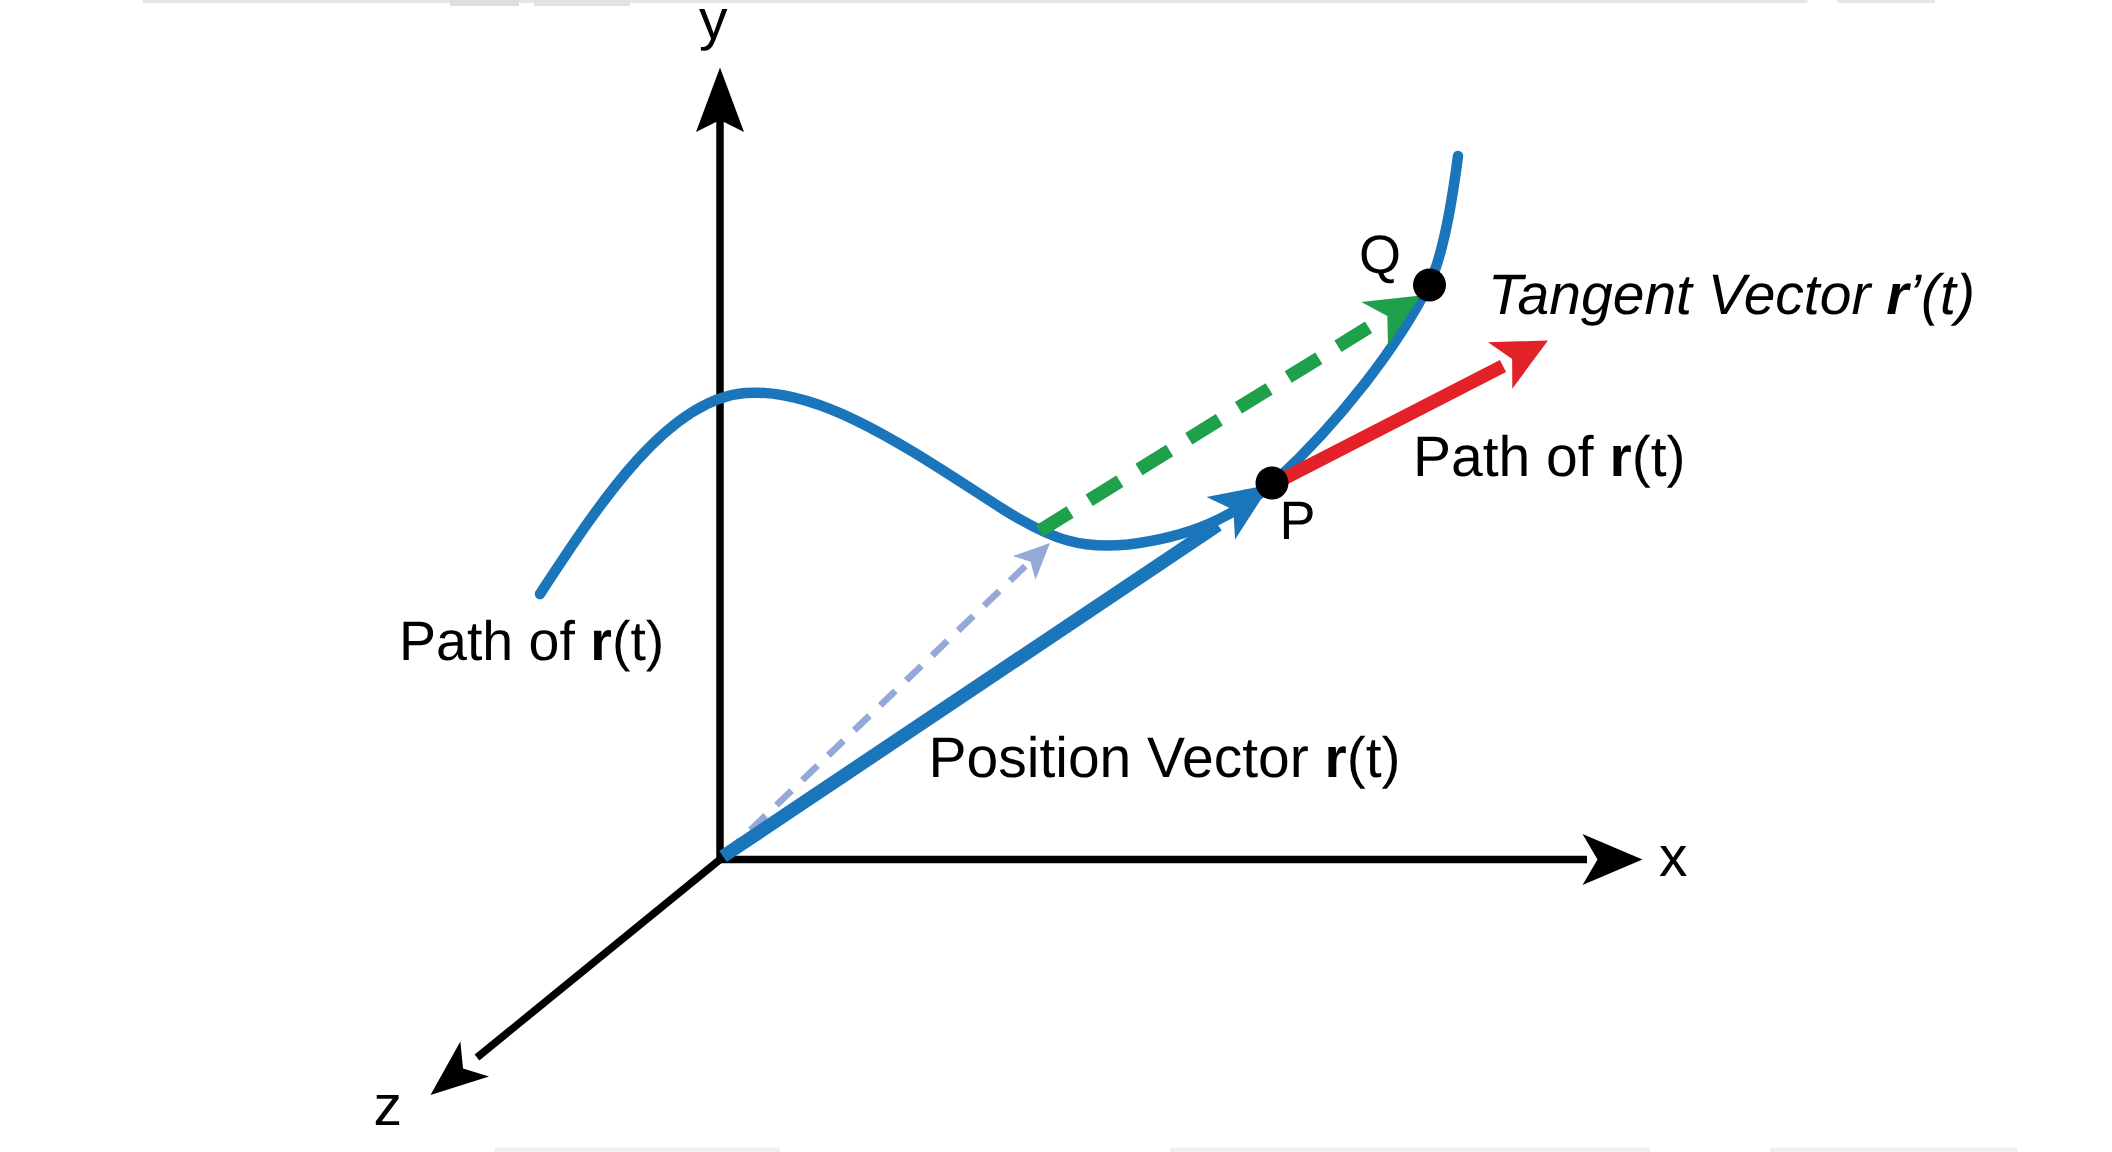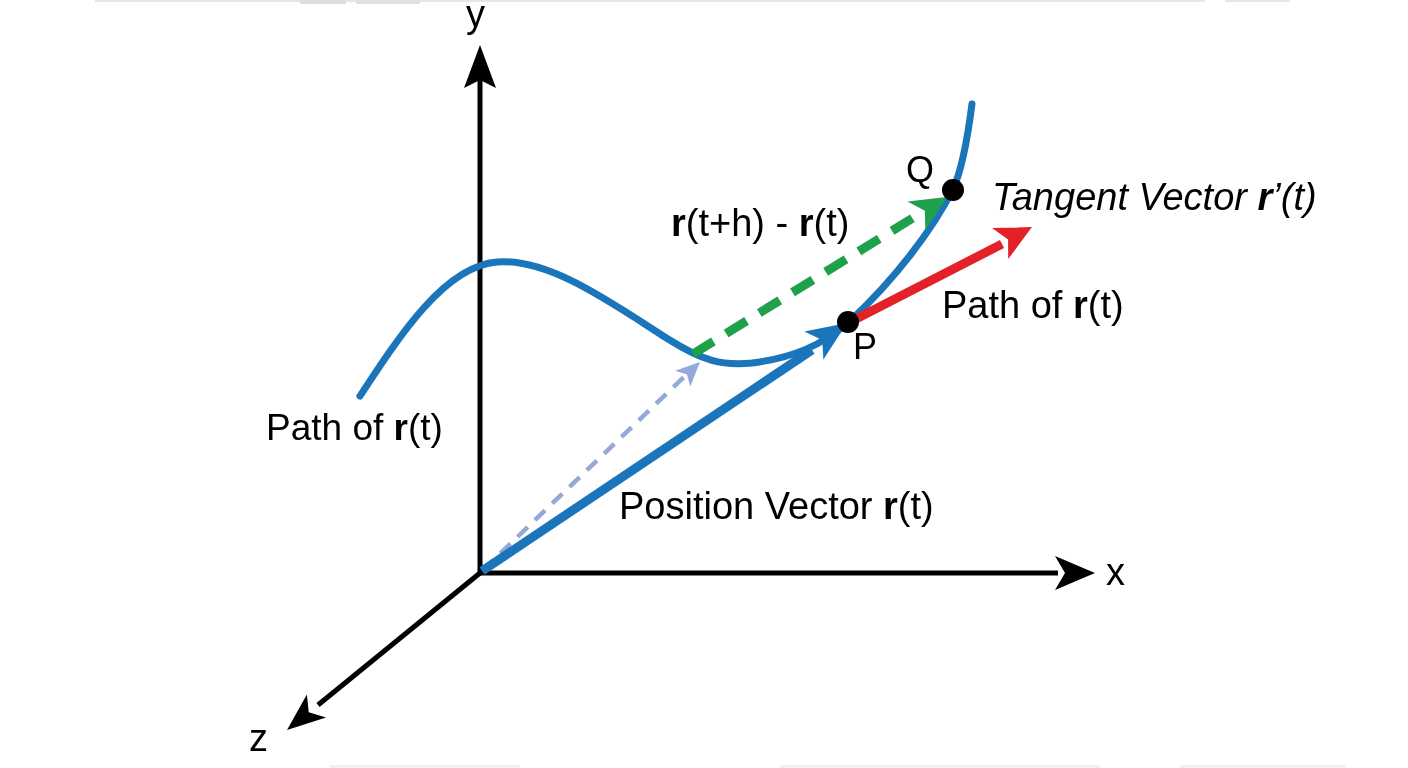--- a/index.html
+++ b/index.html
@@ -95,17 +95,14 @@
   </div>
 
   <div class="lbl" style="left:992px; top:177px;font-style:italic;">
     <span>Tangent Vector </span><span class="b">r</span><span>’(t)</span>
   </div>
 
   <div class="lbl" style="left:942px; top:285px;">
     <span>Path of </span><span class="b">r</span><span>(t)</span>
   </div>
 
-  <div class="lbl" style="left:671px; top:203px;">
-    <span class="b">r</span><span>(t+h) - </span><span class="b">r</span><span>(t)</span>
-  </div>
 
 </div>
 
 </body></html>

